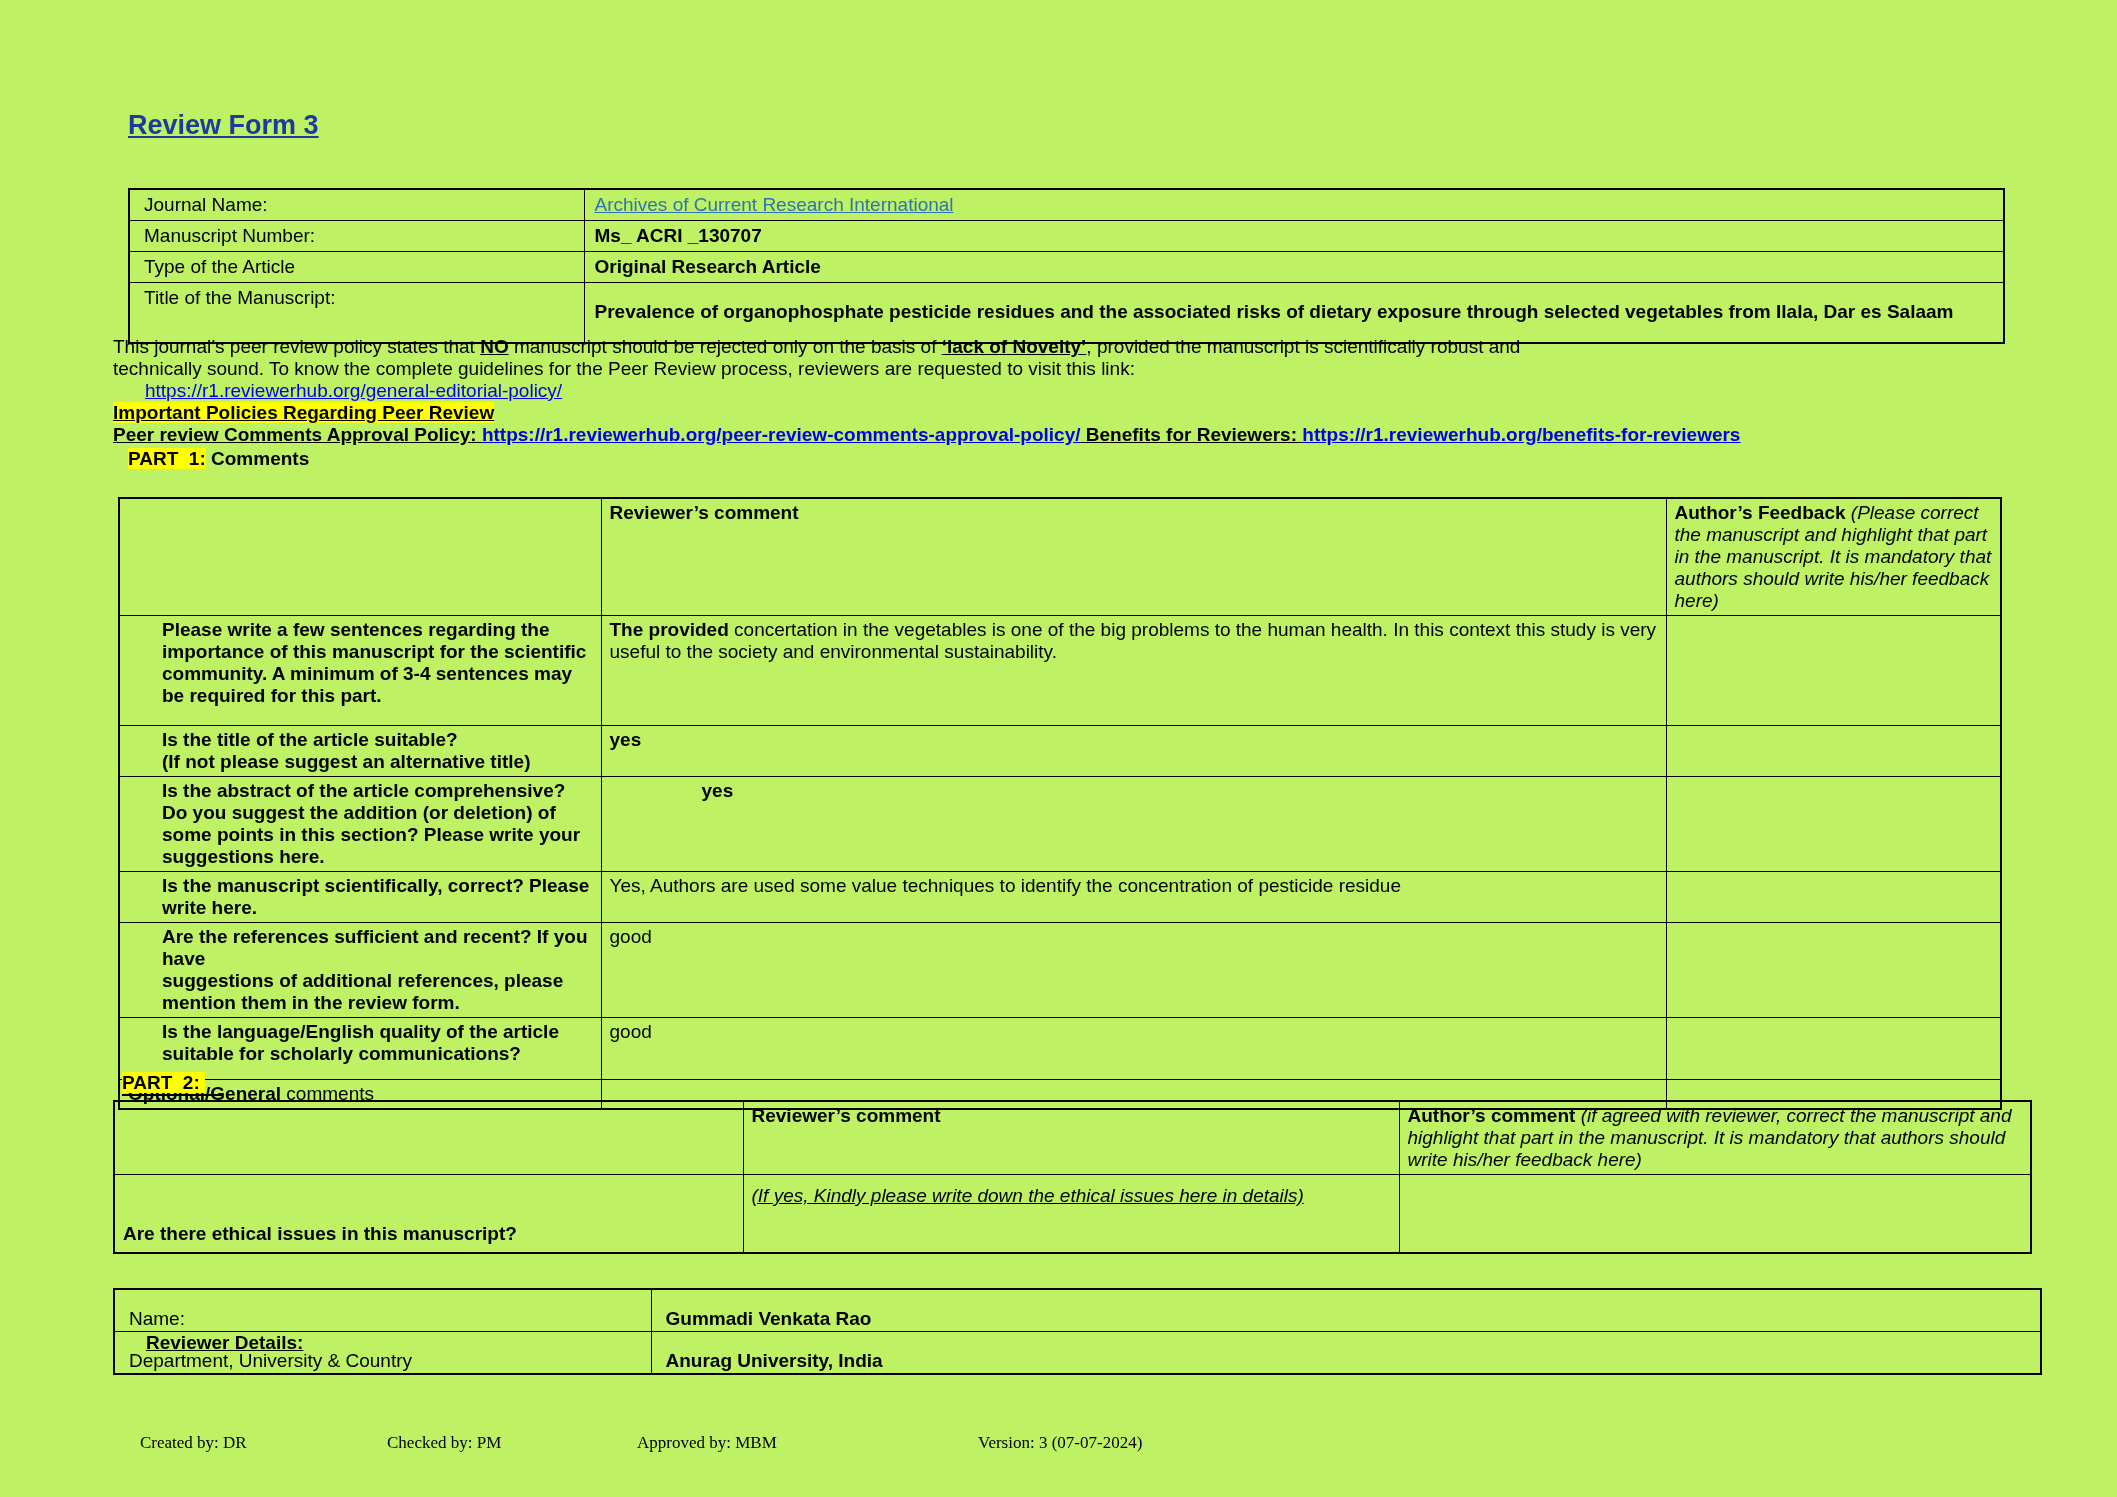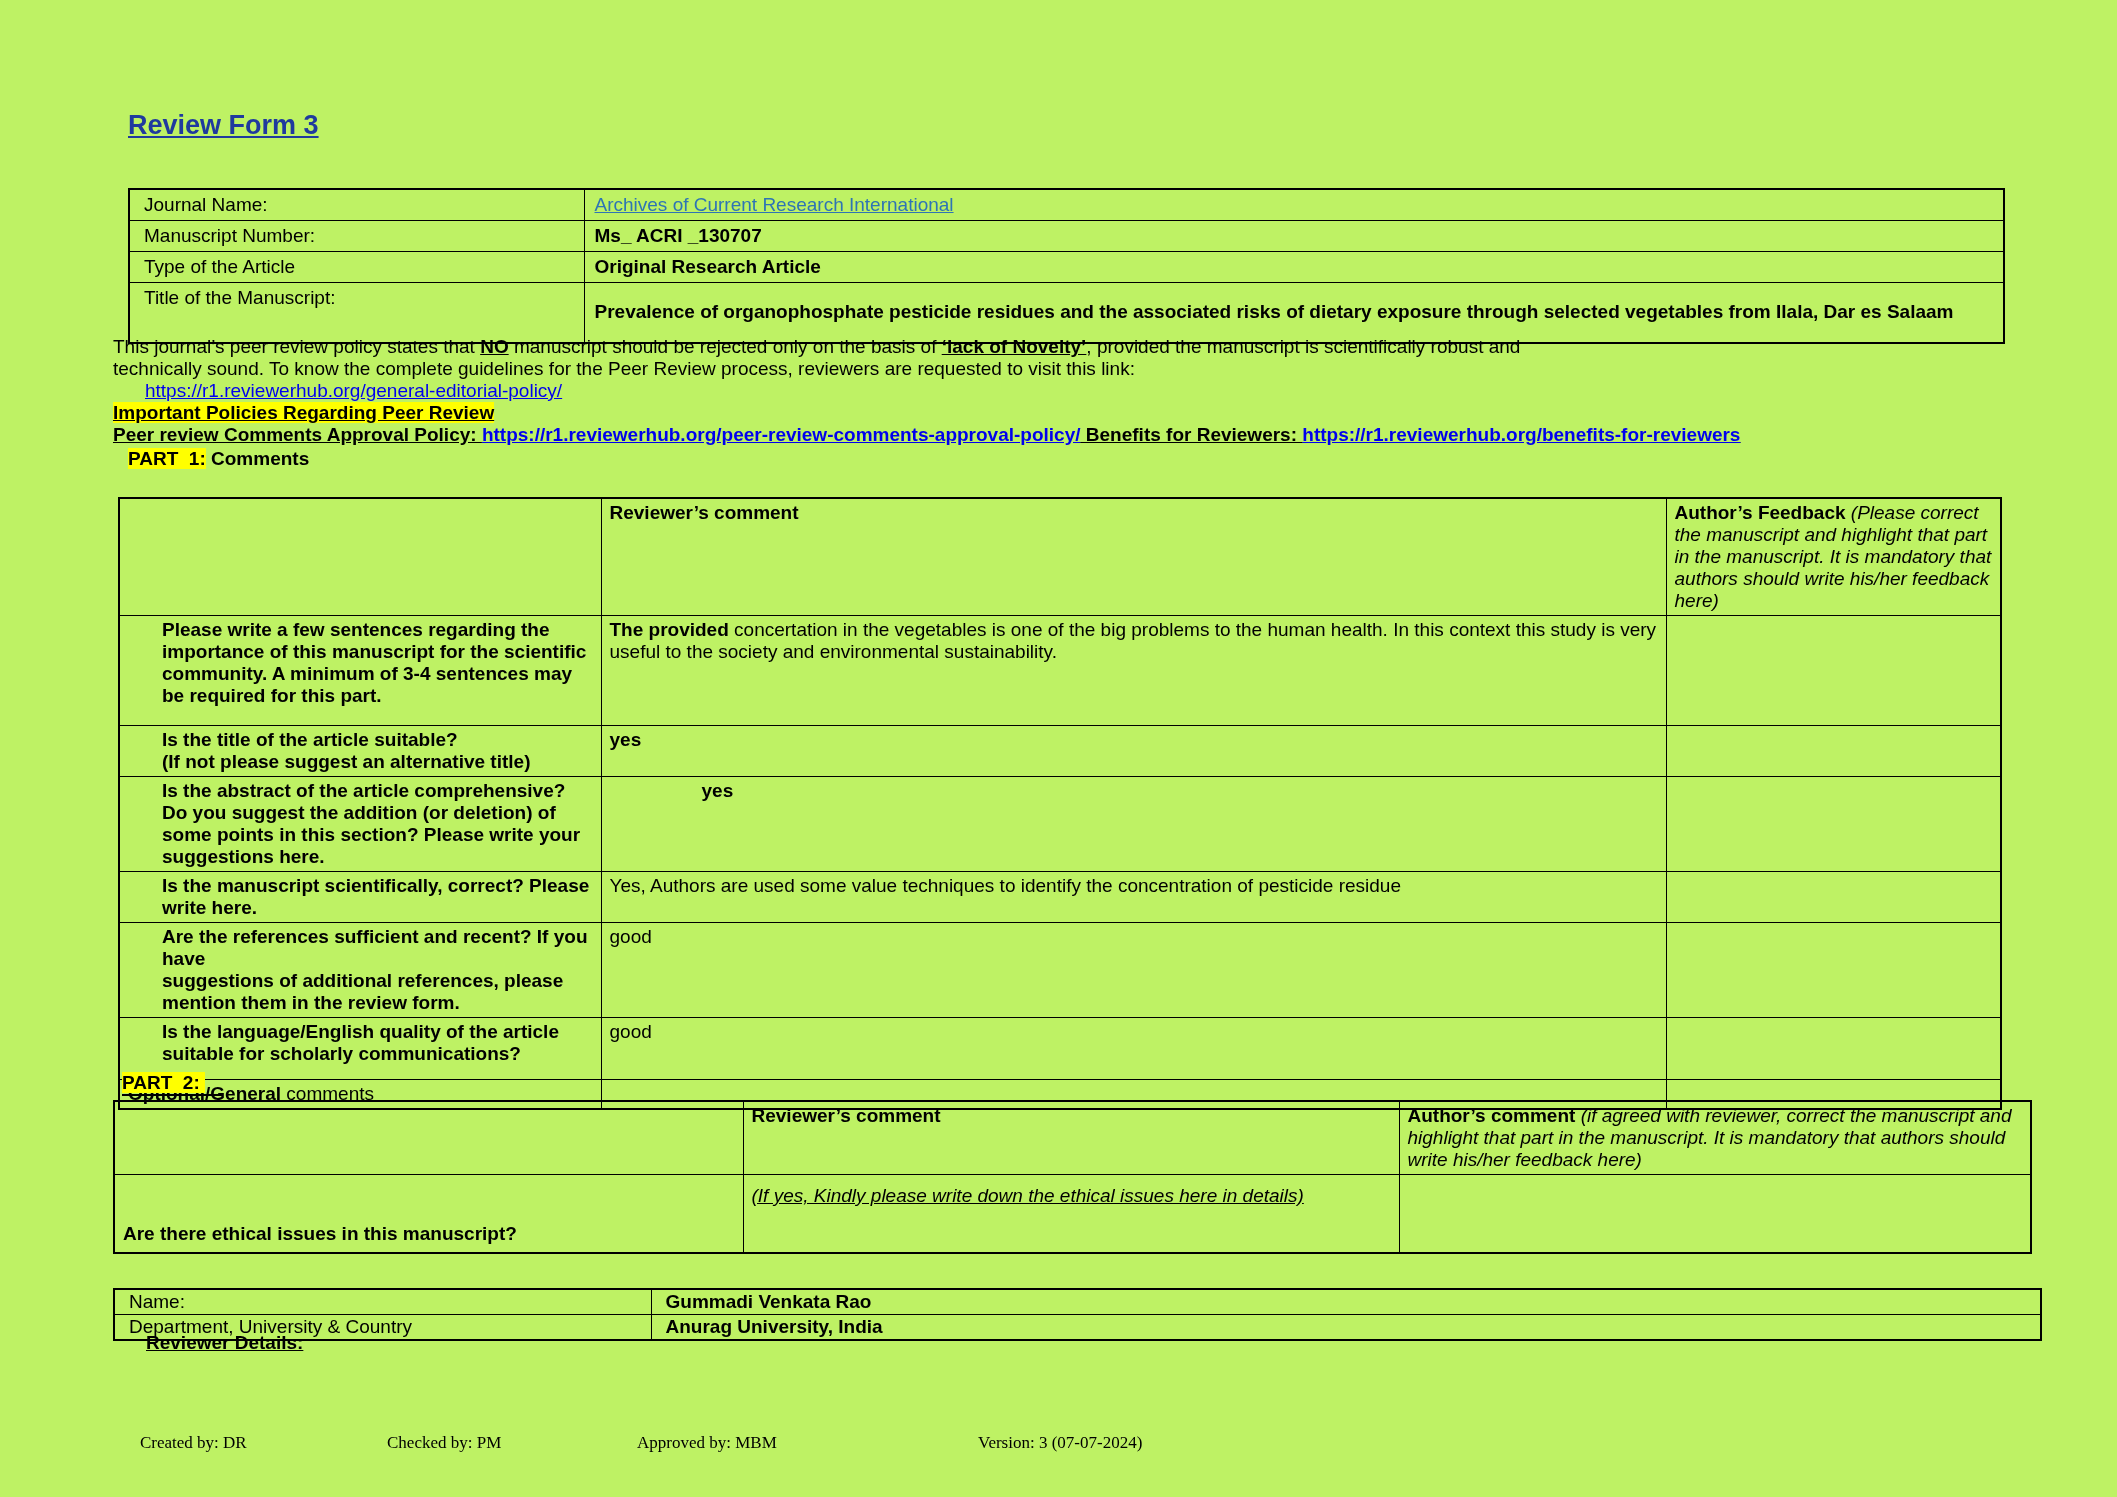--- a/index.html
+++ b/index.html
@@ -54,21 +54,21 @@
   
   .part2-label-wrap { display:inline-block; border-bottom:2px solid #000; padding-right:18px; }
   .part2-table { border:2px solid #000; }
   .part2-table td { border:1px solid #000; }
   .ethical-ans { font-style:italic; text-decoration:underline; padding-top:10px; }
   .part2-q { font-weight:bold; padding-left:8px; padding-top:48px; }
 
   
   .rev-heading { font-weight:bold; text-decoration:underline; }
   .rev-table { border:2px solid #000; }
-  .rev-table td { border:1px solid #000; padding:1px 8px 1px 14px; }
+  .rev-table td { border:1px solid #000; padding:18px 8px 1px 14px; }
 
   
   .footer { font-family:"Liberation Serif", serif; font-size:17px; color:#000; }
   .footer span { display:inline-block; }
   .f1 { width:247px; } .f2 { width:250px; } .f3 { width:341px; }
 </style>
 </head>
 <body>
 
 <div class="page">

